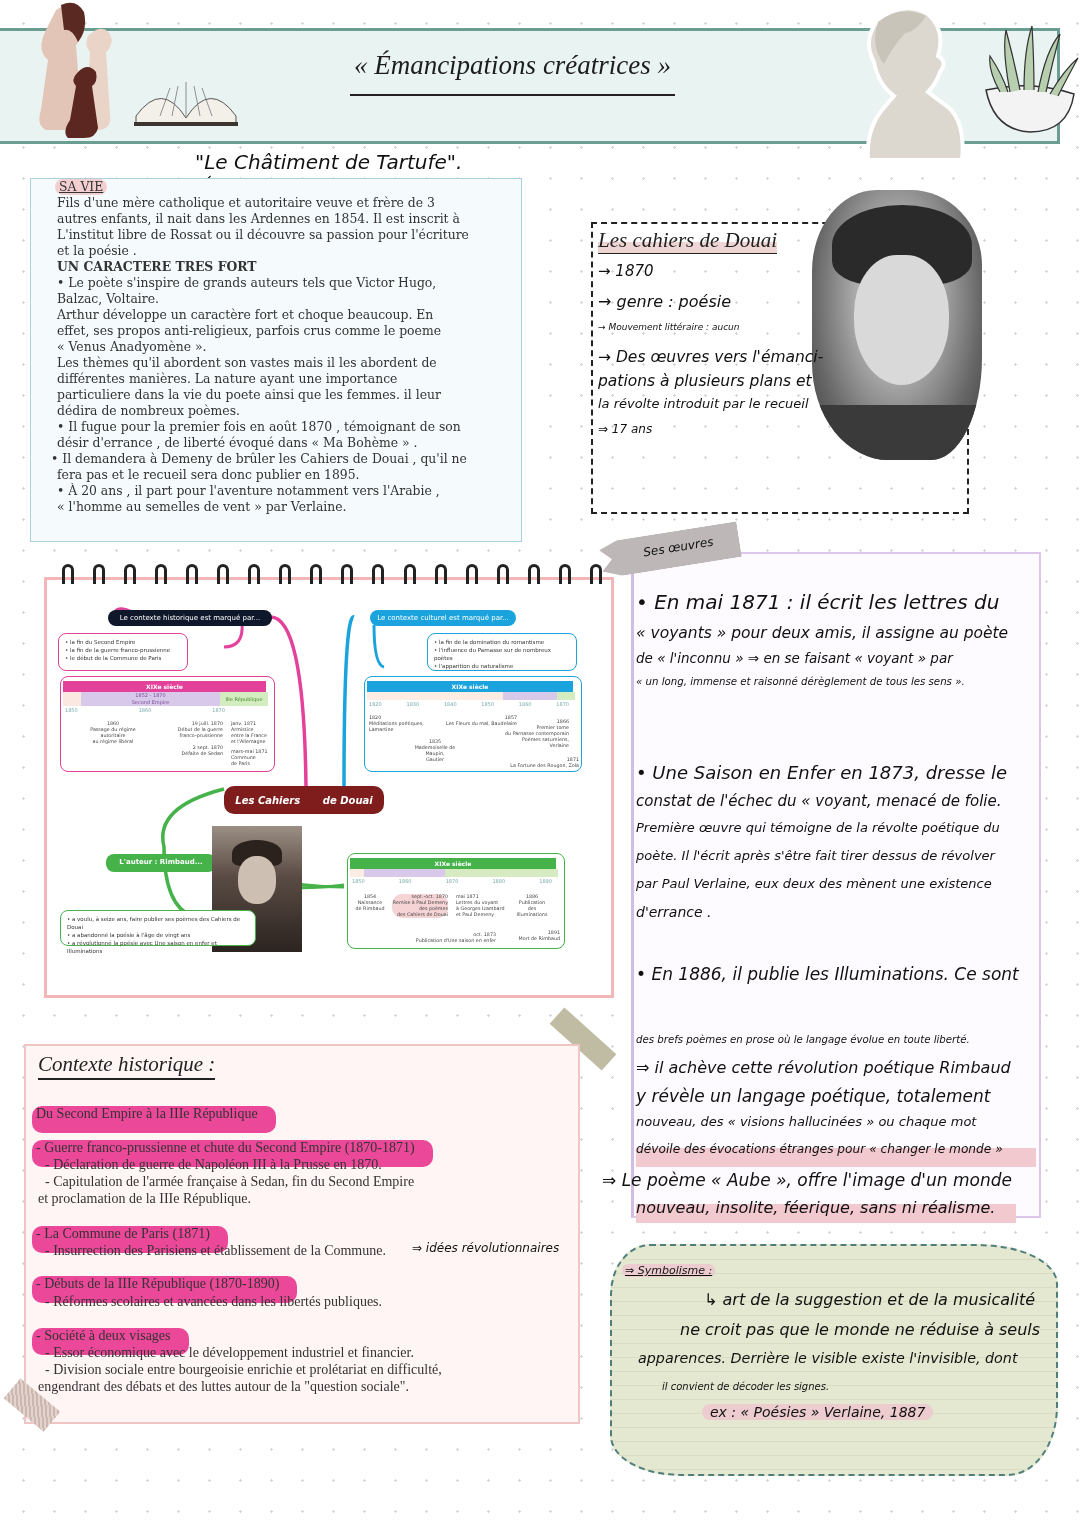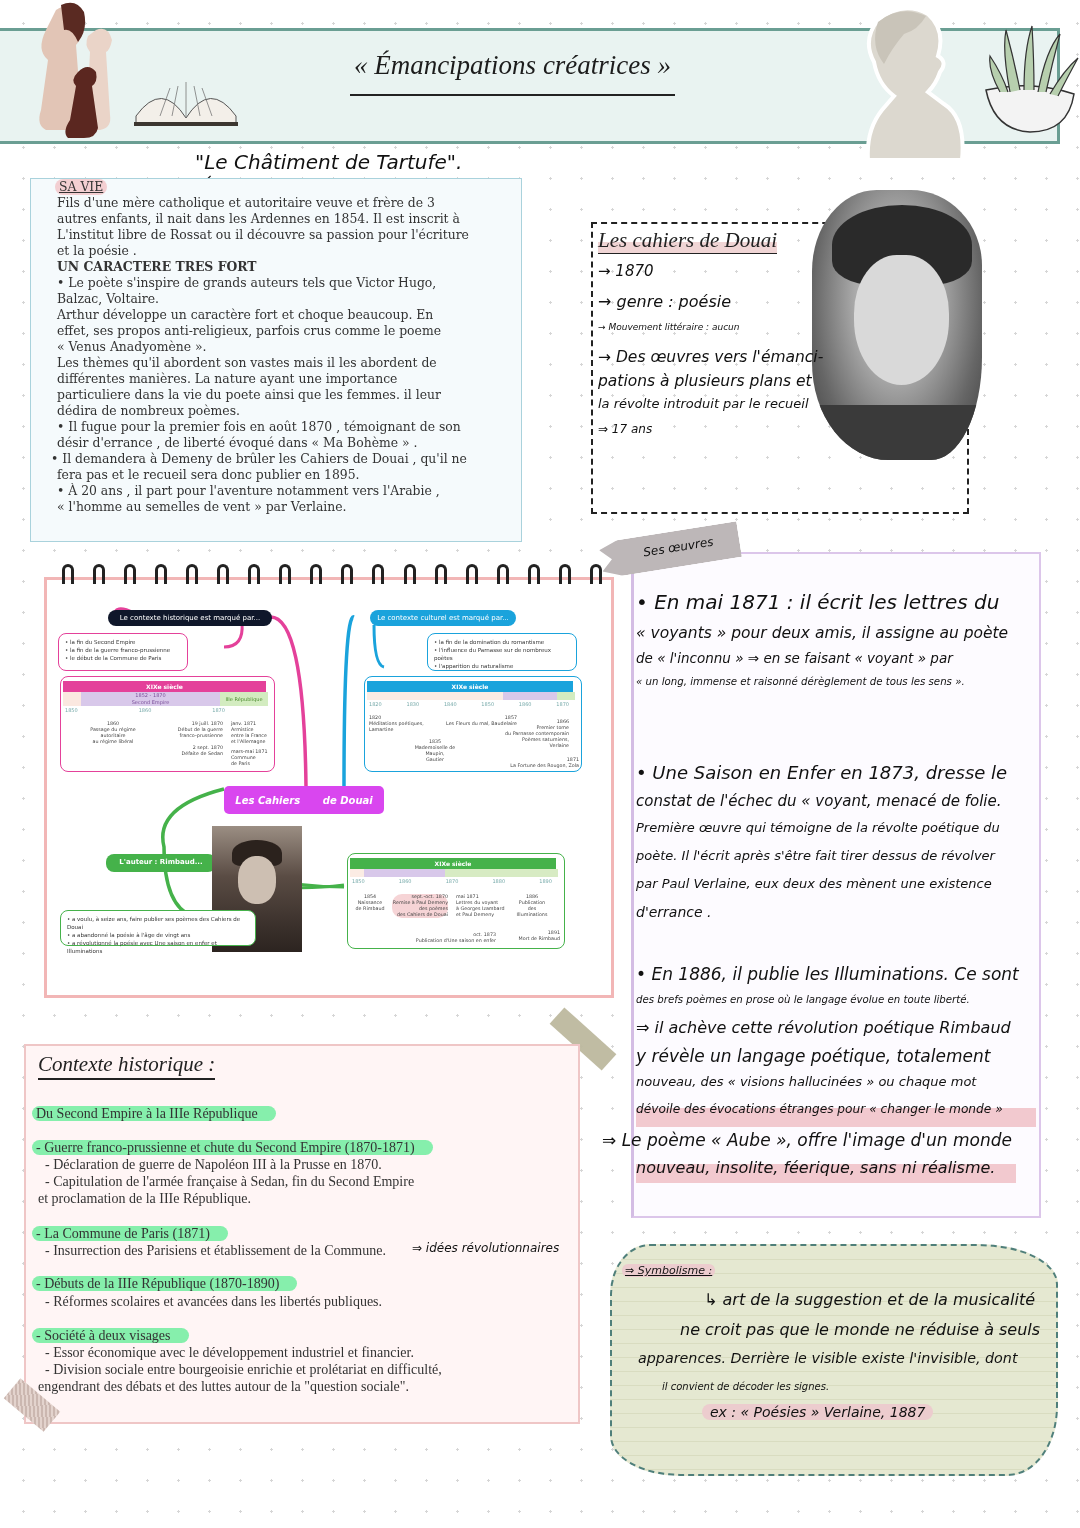--- a/index.html
+++ b/index.html
@@ -125,21 +125,21 @@
   .mm-box {
     border: 1.5px solid; border-radius: 8px; background: #fff;
     font-family: "DejaVu Sans", sans-serif; font-size: 5.5px; line-height: 8px; color: #333;
     padding: 4px 6px;
   }
   .mm-bar { height: 11px; color: #fff; font-size: 6px; text-align: center; font-family: "DejaVu Sans", sans-serif; line-height: 11px; font-weight: bold;}
   .mm-tick { font-size: 5px; color: #7aa; font-family: "DejaVu Sans", sans-serif; }
   .mm-evt { font-family: "DejaVu Sans", sans-serif; font-size: 4.8px; line-height: 6px; color: #444; text-align: center; }
   .mm-center {
     left: 224px; top: 786px; width: 160px; height: 28px;
-    background: #d946ef; border-radius: 5px; color: #fff;
+    background: #7f1d1d; border-radius: 10px; color: #fff;
     font-family: "DejaVu Sans", sans-serif; font-style: italic; font-weight: bold; font-size: 10px;
     display: flex; justify-content: space-around; align-items: center;
   }
   .mm-photo {
     left: 212px; top: 826px; width: 90px; height: 126px;
     background: linear-gradient(#9b8e83, #5a4c44 40%, #3a302b 80%, #2c2420);
   }
   .mm-photo .f {
     position: absolute; left: 26px; top: 30px; width: 38px; height: 48px;
     background: #cdbfb2; border-radius: 45%;
@@ -153,21 +153,21 @@
   .ctx-box {
     left: 24px; top: 1044px; width: 556px; height: 380px;
     background: #fff5f5;
     border: 2px solid #efc6c6;
     font-family: "Liberation Serif", serif; font-size: 14px; line-height: 17px; color: #333;
   }
   .ctx-title {
     left: 38px; top: 1052px; font-size: 21px;
     border-bottom: 2px solid #222; padding-bottom: 1px;
   }
-  .ctx-hl { background: #86efac; border-radius: 10px; padding: 0 18px 0 4px; margin-left: -6px; }
+  .ctx-hl { background: #ec4899; border-radius: 10px; padding: 0 18px 12px 4px; margin-left: -6px; }
   .ctx-line { position: absolute; left: 38px; font-family: "Liberation Serif", serif; font-size: 14px; color: #333; white-space: nowrap; }
 
   .tape1 {
     left: 548px; top: 1028px; width: 70px; height: 22px;
     background: #bdb89e; transform: rotate(42deg); opacity: .95;
   }
   .tape2 {
     left: 6px; top: 1392px; width: 52px; height: 26px;
     background: repeating-linear-gradient(45deg, #cbb7b0 0 2px, #e3d3cd 2px 4px);
     transform: rotate(40deg);
@@ -423,21 +423,21 @@
   <div style="font-size:18px;height:30px;white-space:nowrap">• Une Saison en Enfer en 1873, dresse le</div>
   <div style="font-size:15px;height:28px;white-space:nowrap">constat de l'échec du « voyant, menacé de folie.</div>
   <div style="font-size:13px;height:28px;white-space:nowrap">Première œuvre qui témoigne de la révolte poétique du</div>
   <div style="font-size:13px;height:28px;white-space:nowrap">poète. Il l'écrit après s'être fait tirer dessus de révolver</div>
   <div style="font-size:13px;height:28px;white-space:nowrap">par Paul Verlaine, eux deux des mènent une existence</div>
   <div style="font-size:14px;height:24px">d'errance .</div>
 </div>
 
 <div class="abs oe-text" style="left:636px;top:964px;width:400px;">
   <div style="font-size:17px;height:30px;white-space:nowrap">• En 1886, il publie les Illuminations. Ce sont</div>
-  <div style="font-size:10.2px;height:24px;white-space:nowrap;">des brefs poèmes en prose où le langage évolue en toute liberté.</div>
+  <div style="font-size:10.2px;height:24px;white-space:nowrap;margin-top:40px;">des brefs poèmes en prose où le langage évolue en toute liberté.</div>
   <div style="font-size:16px;height:28px;white-space:nowrap">⇒ il achève cette révolution poétique Rimbaud</div>
   <div style="font-size:17px;height:28px;white-space:nowrap">y révèle un langage poétique, totalement</div>
   <div style="font-size:13px;height:28px;white-space:nowrap">nouveau, des « visions hallucinées » ou chaque mot</div>
   <div style="font-size:12.2px;height:28px;white-space:nowrap;background:linear-gradient(transparent 20%,#f2c9cf 20%,#f2c9cf 90%,transparent 90%)">dévoile des évocations étranges pour « changer le monde »</div>
   <div style="font-size:17px;height:28px;white-space:nowrap;margin-left:-34px">⇒ Le poème « Aube », offre l'image d'un monde</div>
   <div style="font-size:16px;height:28px;white-space:nowrap;background:linear-gradient(transparent 20%,#f2c9cf 20%,#f2c9cf 90%,transparent 90%);width:380px">nouveau, insolite, féerique, sans ni réalisme.</div>
 </div>
 
 <div class="abs tape1"></div>
 <div class="abs ctx-box"></div>

